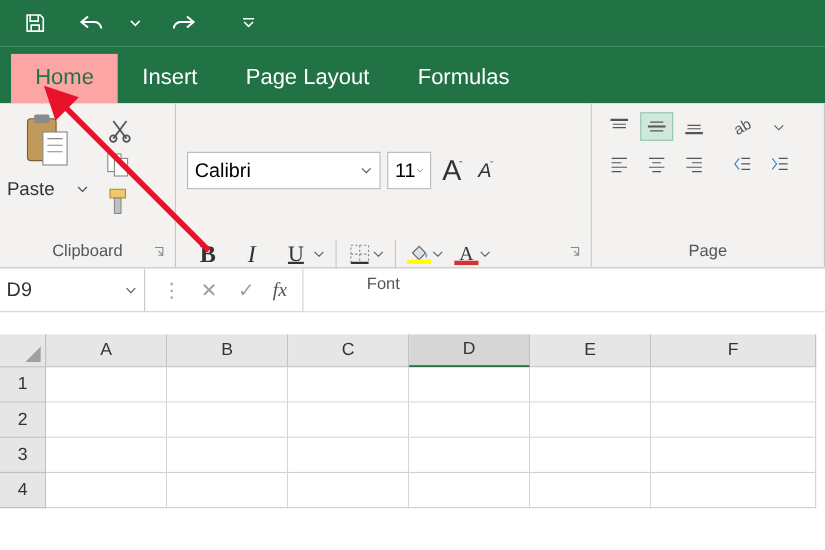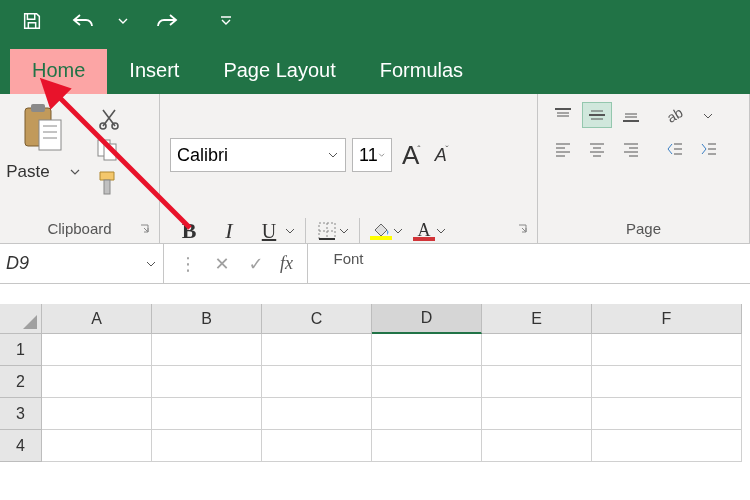--- a/index.html
+++ b/index.html
@@ -54,21 +54,21 @@
   
   .align { flex: 1; }
   .align-body { flex-direction: column; gap: 6px; }
   .align-row { display:flex; gap:4px; }
   .al-btn { width: 30px; height: 26px; display:flex; align-items:center; justify-content:center; cursor:pointer;}
   .al-btn.sel { background:#d0e7dc; border:1px solid #94c7ae;}
   .ab { width: 28px; height: 28px; display:flex; align-items:center; justify-content:center; cursor:pointer; font-size:14px;}
 
   
   .namebar { height: 40px; border-bottom: 1px solid #c6c6c6; display:flex; align-items:stretch; }
-  .namebox-wrap { width: 164px; border-right: 1px solid #c6c6c6; display:flex; align-items:center; justify-content:space-between; padding: 0 6px; font-style: italic;}
+  .namebox-wrap { width: 132px; border-right: 1px solid #c6c6c6; display:flex; align-items:center; justify-content:space-between; padding: 0 6px;}
   .namebox { font-size: 18px; color:#333; }
   .fx-btns { display:flex; align-items:center; gap:14px; padding: 0 14px; border-right: 1px solid #c6c6c6;}
   .fx-btns .fb { color:#a0a0a0; font-size:18px; cursor:pointer; width:20px; text-align:center;}
   .fx-label { font-style: italic; font-family: "Times New Roman", serif; color:#555; font-size: 18px;}
   .formula-input { flex:1; border:none; outline:none; font-size:16px; padding: 0 8px; }
 
   
   .spacer { height: 20px; background:#fff;}
 
   

